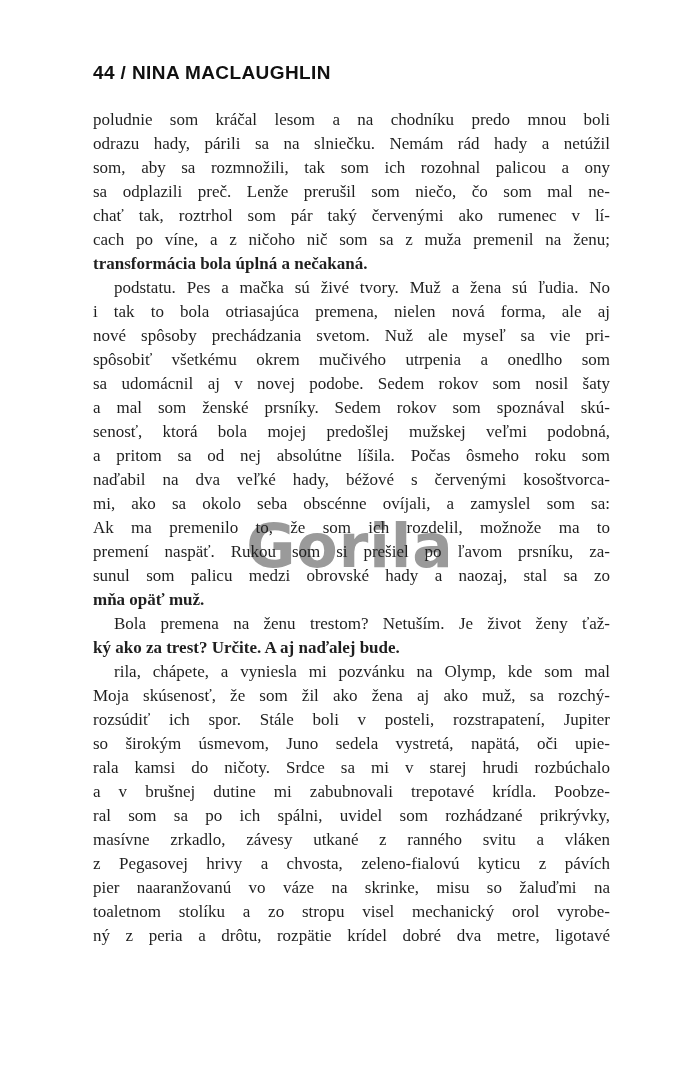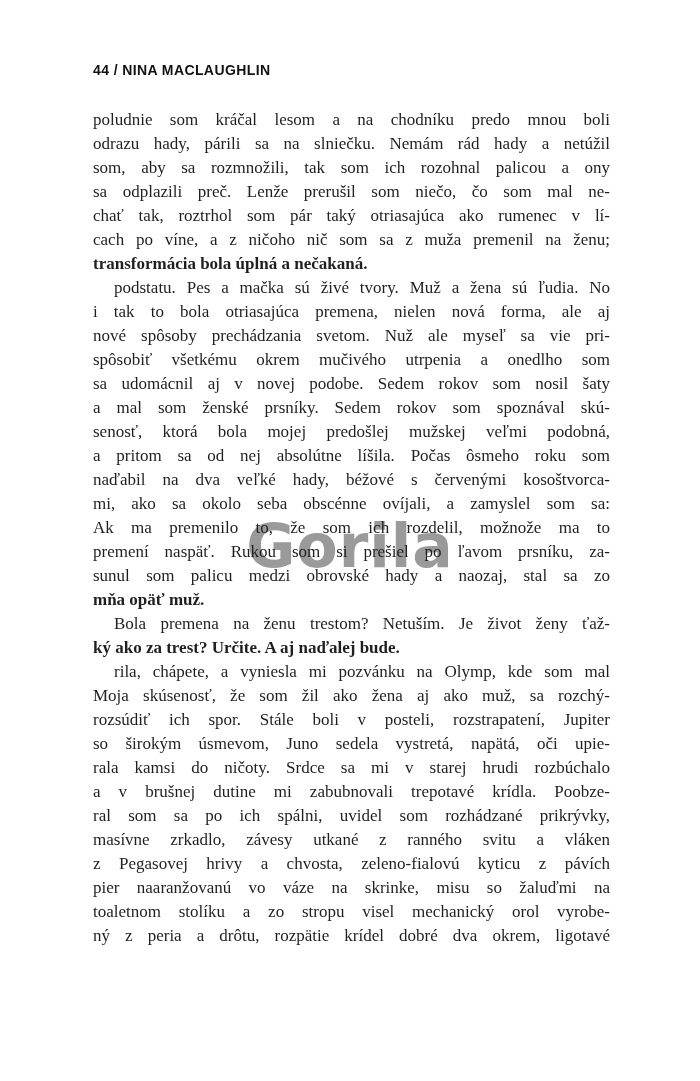--- a/index.html
+++ b/index.html
@@ -22,21 +22,21 @@
   .page {
     position: absolute;
     inset: 0;
   }
   .header {
     position: absolute;
     left: 93px;
     top: 62px;
     font-family: "Liberation Sans", sans-serif;
     font-weight: 700;
-    font-size: 14px;
+    font-size: 19px;
     letter-spacing: 0.4px;
     color: #111111;
     white-space: nowrap;
   }
   .watermark {
     position: absolute;
     top: 513px;
     left: 0;
     width: 700px;
     height: 70px;
@@ -82,21 +82,21 @@
   <div class="header">44 / NINA MACLAUGHLIN</div>
 
   <div class="watermark">Gorila</div>
 
   <div class="text-block" id="text-block">
       <div class="para">
         <div class="line">poludnie som kráčal lesom a na chodníku predo mnou boli</div>
         <div class="line">odrazu hady, párili sa na slniečku. Nemám rád hady a netúžil</div>
         <div class="line">som, aby sa rozmnožili, tak som ich rozohnal palicou a ony</div>
         <div class="line">sa odplazili preč. Lenže prerušil som niečo, čo som mal ne-</div>
-        <div class="line">chať tak, roztrhol som pár taký otriasajúca ako rumenec v lí-</div>
+        <div class="line">chať tak, roztrhol som pár taký červenými ako rumenec v lí-</div>
         <div class="line">cach po víne, a z ničoho nič som sa z muža premenil na ženu;</div>
         <div class="line last">transformácia bola úplná a nečakaná.</div>
       </div>
       <div class="para indented">
         <div class="line">podstatu. Pes a mačka sú živé tvory. Muž a žena sú ľudia. No</div>
         <div class="line">i tak to bola otriasajúca premena, nielen nová forma, ale aj</div>
         <div class="line">nové spôsoby prechádzania svetom. Nuž ale myseľ sa vie pri-</div>
         <div class="line">spôsobiť všetkému okrem mučivého utrpenia a onedlho som</div>
         <div class="line">sa udomácnil aj v novej podobe. Sedem rokov som nosil šaty</div>
         <div class="line">a mal som ženské prsníky. Sedem rokov som spoznával skú-</div>
@@ -118,16 +118,16 @@
         <div class="line">Moja skúsenosť, že som žil ako žena aj ako muž, sa rozchý-</div>
         <div class="line">rozsúdiť ich spor. Stále boli v posteli, rozstrapatení, Jupiter</div>
         <div class="line">so širokým úsmevom, Juno sedela vystretá, napätá, oči upie-</div>
         <div class="line">rala kamsi do ničoty. Srdce sa mi v starej hrudi rozbúchalo</div>
         <div class="line">a v brušnej dutine mi zabubnovali trepotavé krídla. Poobze-</div>
         <div class="line">ral som sa po ich spálni, uvidel som rozhádzané prikrývky,</div>
         <div class="line">masívne zrkadlo, závesy utkané z ranného svitu a vláken</div>
         <div class="line">z Pegasovej hrivy a chvosta, zeleno-fialovú kyticu z pávích</div>
         <div class="line">pier naaranžovanú vo váze na skrinke, misu so žaluďmi na</div>
         <div class="line">toaletnom stolíku a zo stropu visel mechanický orol vyrobe-</div>
-        <div class="line">ný z peria a drôtu, rozpätie krídel dobré dva okrem, ligotavé</div>
+        <div class="line">ný z peria a drôtu, rozpätie krídel dobré dva metre, ligotavé</div>
       </div>
     </div>
 </div>
 
 </body></html>

